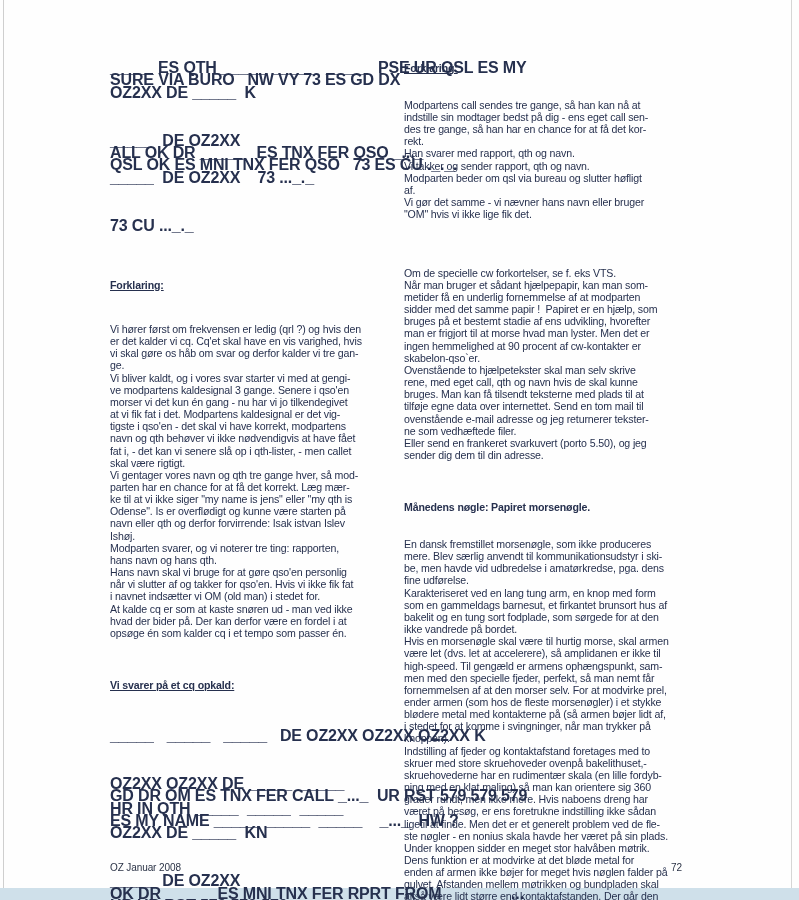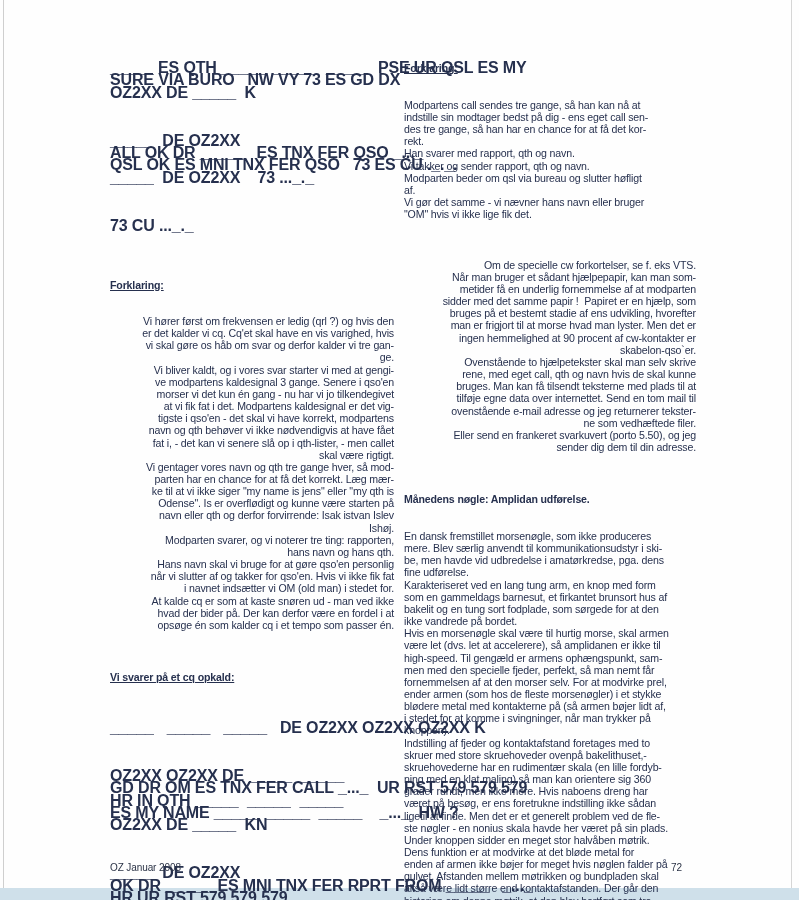--- a/index.html
+++ b/index.html
@@ -24,21 +24,21 @@
     white-space: pre;
   }
   .col-left  { left: 110px; width: 284px; }
   .col-right { left: 404px; width: 292px; }
 
   .code  { font-weight: bold; font-size: 16px; margin: 0 0 12px 0; }
   .code.gap-lg { margin-bottom: 22px; }
   .h     { font-weight: bold; text-decoration: underline; margin: 0; }
   .h2    { font-weight: bold; text-decoration: underline; margin: 0 0 14px 0; }
   .hb    { font-weight: bold; margin: 0; }
-  .para  { margin: 0 0 16px 0; text-align: right; }
+  .para  { margin: 8px 0 16px 0; }
   .para-tight { margin: 0 0 14px 0; }
   .para-last { margin: 0; }
 
   .footer {
     position: absolute; left: 110px; top: 862px; width: 572px;
     display: flex; justify-content: space-between;
     font-size: 10px; color: #2b3346; letter-spacing: -0.1px;
   }
 </style>
 </head>
@@ -123,21 +123,21 @@
 ingen hemmelighed at 90 procent af cw-kontakter er
 skabelon-qso`er.
 Ovenstående to hjælpetekster skal man selv skrive
 rene, med eget call, qth og navn hvis de skal kunne
 bruges. Man kan få tilsendt teksterne med plads til at
 tilføje egne data over internettet. Send en tom mail til
 ovenstående e-mail adresse og jeg returnerer tekster-
 ne som vedhæftede filer.
 Eller send en frankeret svarkuvert (porto 5.50), og jeg
 sender dig dem til din adresse.</div>
-    <div class="hb">Månedens nøgle: Amplidan udførelse.</div>
+    <div class="hb">Månedens nøgle: Papiret morsenøgle.</div>
     <div class="para-last">En dansk fremstillet morsenøgle, som ikke produceres
 mere. Blev særlig anvendt til kommunikationsudstyr i ski-
 be, men havde vid udbredelse i amatørkredse, pga. dens
 fine udførelse.
 Karakteriseret ved en lang tung arm, en knop med form
 som en gammeldags barnesut, et firkantet brunsort hus af
 bakelit og en tung sort fodplade, som sørgede for at den
 ikke vandrede på bordet.
 Hvis en morsenøgle skal være til hurtig morse, skal armen
 være let (dvs. let at accelerere), så amplidanen er ikke til

